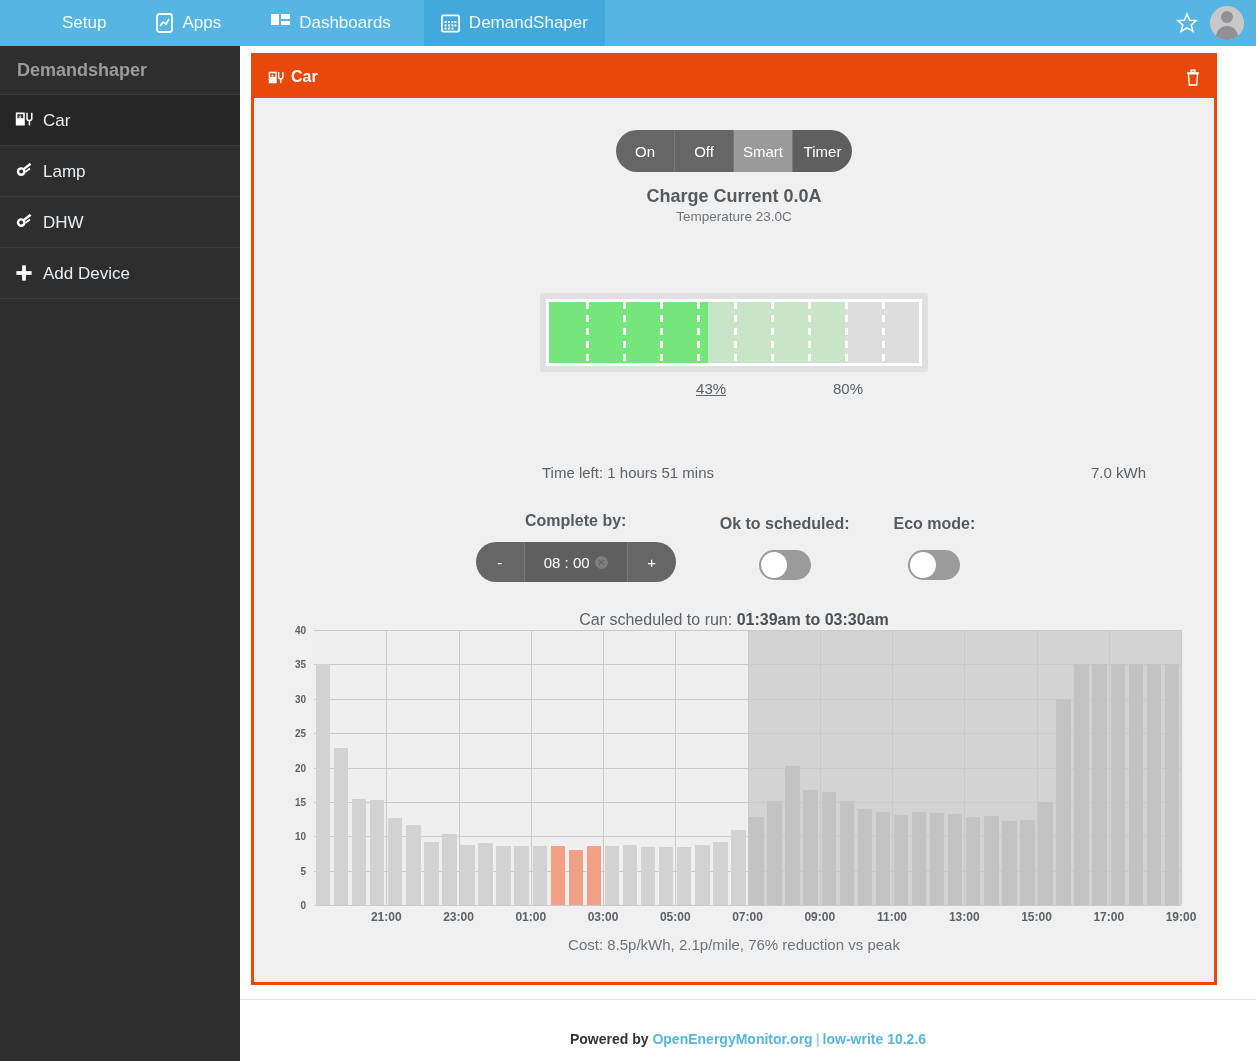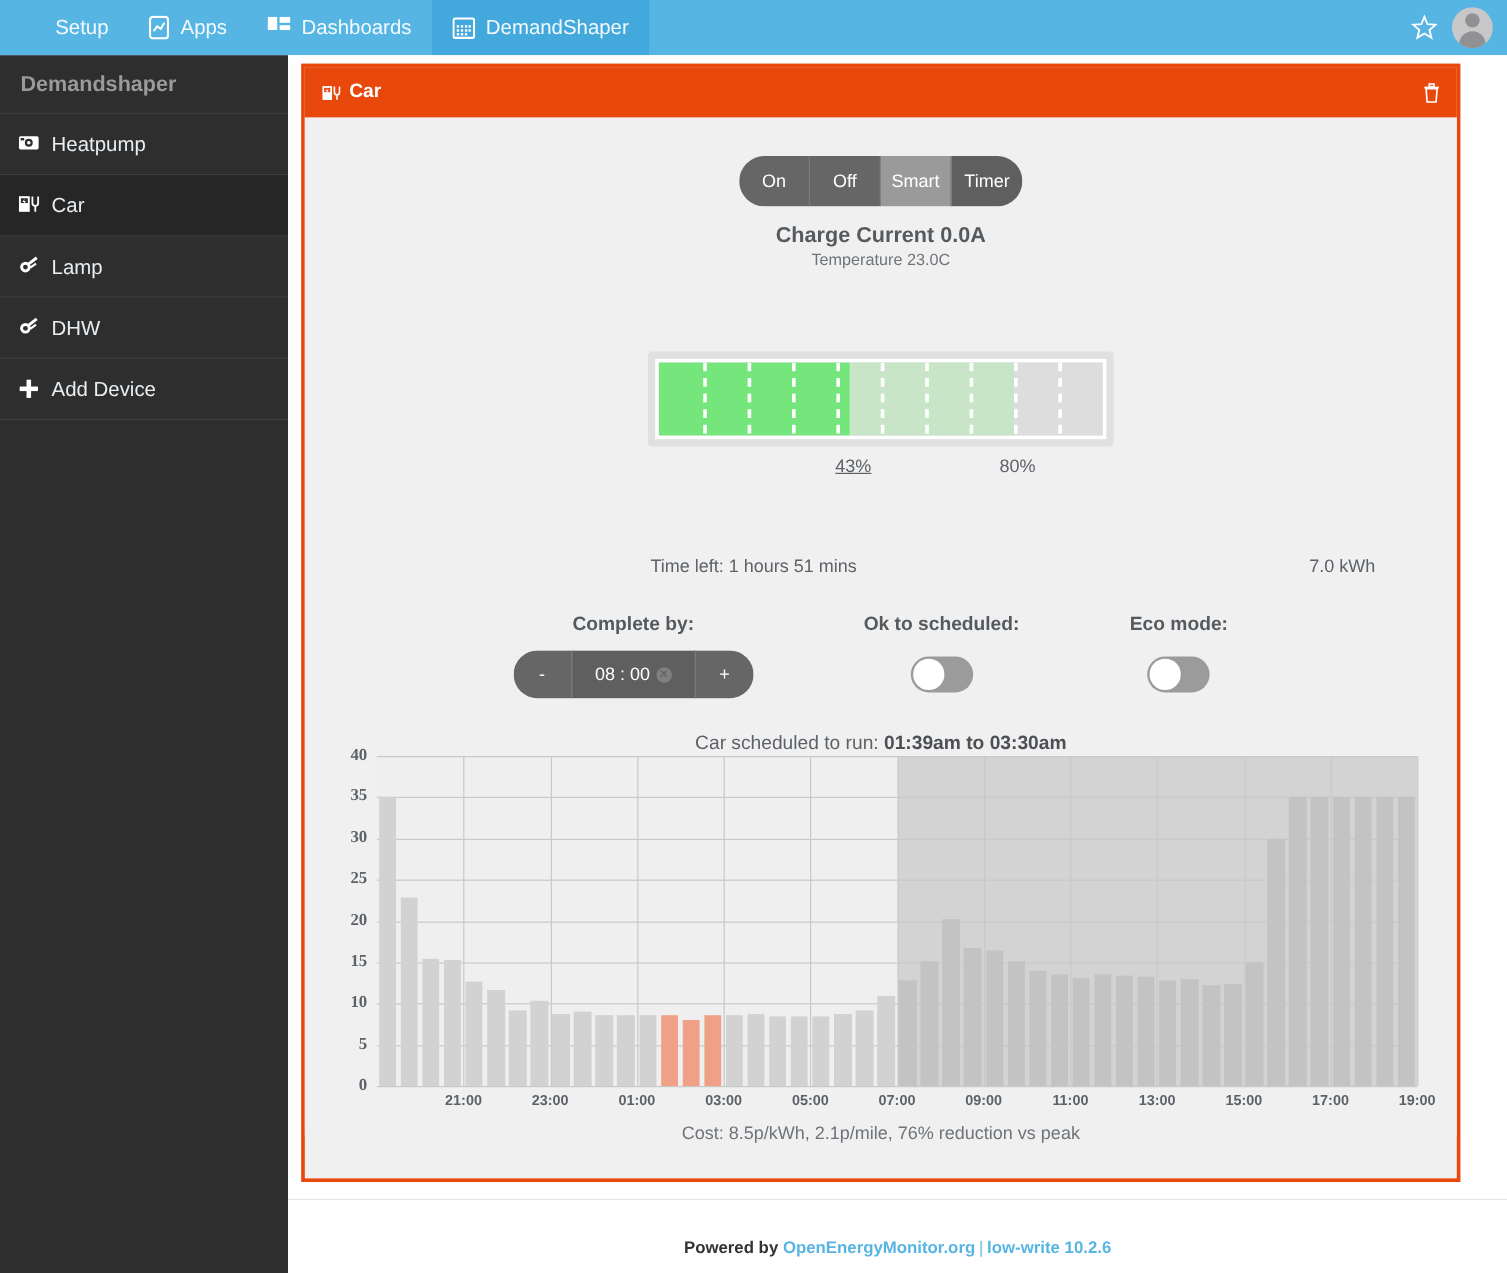--- a/index.html
+++ b/index.html
@@ -14,21 +14,21 @@
 
   
   #topnav {
     position: absolute; left: 0; top: 0; width: 1256px; height: 46px;
     background: #57b5e3;
     display: flex; align-items: stretch;
   }
   .nav-item {
     display: flex; align-items: center; gap: 9px;
     padding: 0 17px; color: #f2fafd; font-size: 17px;
-    cursor: pointer; text-decoration: none;
+    cursor: pointer; text-decoration: none; margin-left: 16px;
   }
   .nav-item.active { background: #43a8dc; }
   .nav-spacer { flex: 1; }
   .nav-right { display: flex; align-items: center; gap: 12px; padding-right: 12px; }
   .ico { display: inline-flex; align-items: center; justify-content: center; }
 
   .hamburger { width: 20px; height: 15px; display:flex; flex-direction:column; justify-content:space-between; }
   .hamburger i { display:block; height:2.5px; background:#ffffff; border-radius:1px; }
 
   .avatar {
@@ -132,21 +132,21 @@
   #time-left {
     position: absolute; top: 366px; left: 288px; font-size: 15px; color: #5d6268;
   }
   #kwh {
     position: absolute; top: 366px; right: 68px; font-size: 15px; color: #5d6268;
   }
 
   
   #controls {
     position: absolute; top: 414px; left: 0; right: 17px;
-    display: flex; justify-content: center; align-items: flex-start; gap: 92px;
+    display: flex; justify-content: center; align-items: center; gap: 44px;
   }
   .ctl { display: flex; flex-direction: column; align-items: center; }
   .ctl-label { font-size: 16px; font-weight: bold; color: #555a5f; margin-bottom: 12px; }
 
   #timepicker { display: flex; border-radius: 20px; overflow: hidden; }
   .tp-btn {
     width: 48px; height: 40px; background: #666666; color: #ffffff;
     display: flex; align-items: center; justify-content: center; font-size: 15px;
     cursor: pointer;
   }
@@ -193,21 +193,21 @@
     position: absolute; top: 0; bottom: 0; background: #d3d3d3;
   }
   .gridline-h {
     position: absolute; left: 0; right: 0; height: 1px; background: #c9c9c9;
   }
   .gridline-v {
     position: absolute; top: 0; bottom: 0; width: 1px; background: #c9c9c9;
   }
   .ytick {
     position: absolute; right: 100%; margin-right: 8px; transform: translateY(-50%);
-    font-size: 14px; font-weight: bold; color: #5d6268; white-space: nowrap; font-family: Liberation Serif, serif;
+    font-size: 10px; font-weight: bold; color: #5d6268; white-space: nowrap;
   }
   .bar { position: absolute; bottom: 0; background: #d2d2d2; }
   .bar.hl { background: #f0a087; }
   .bar.shaded { background: #c3c3c3; }
   .xtick {
     position: absolute; top: 100%; margin-top: 5px; transform: translateX(-50%);
     font-size: 12px; font-weight: bold; color: #5d6268; white-space: nowrap;
   }
 
   #cost {
@@ -297,31 +297,20 @@
         </svg>
     </span>
     <span class="avatar"></span>
   </div>
 </div>
 
 <div id="sidebar">
 
   <div class="side-title">Demandshaper</div>
 
-  <div class="side-item">
-    <span class="gi">
-      <svg width="18" height="14" viewBox="0 0 18 14">
-          <rect x="0.8" y="1.5" width="16.4" height="11" rx="1.4" fill="#ffffff"></rect>
-          <circle cx="9" cy="7" r="3.3" fill="#2e2e2e"></circle>
-          <circle cx="9" cy="7" r="1.5" fill="#ffffff"></circle>
-          <rect x="2.2" y="3" width="3" height="2" fill="#2e2e2e"></rect>
-        </svg>
-    </span>
-    <span class="label">Heatpump</span>
-  </div>
 
   <div class="side-item active">
     <span class="gi">
       <svg width="18" height="16" viewBox="0 0 18 16">
           <rect x="0.8" y="1.5" width="9" height="13" fill="#ffffff"></rect>
           <rect x="2.4" y="3.2" width="5.8" height="4" fill="#2e2e2e"></rect>
           <polygon points="5.6,3.6 3.6,6.4 5.1,6.4 4.4,8.6 6.6,5.4 5.1,5.4" fill="#ffffff"></polygon>
           <path d="M12,1.8 L12,7.2 Q12,9.6 14.4,9.6 Q16.8,9.6 16.8,7.2 L16.8,1.8" fill="none" stroke="#ffffff" stroke-width="1.5"></path>
           <line x1="14.4" y1="9.6" x2="14.4" y2="14.4" stroke="#ffffff" stroke-width="1.5"></line>
         </svg>

